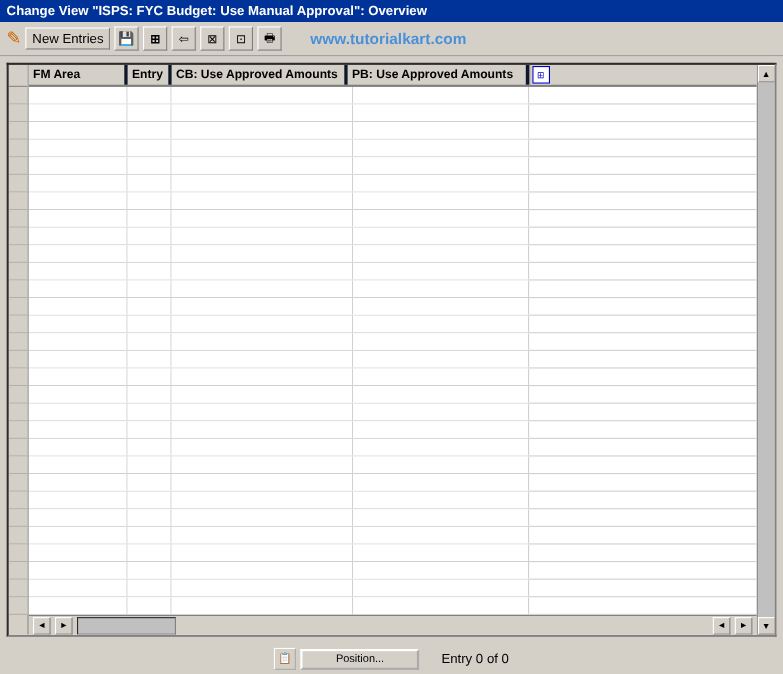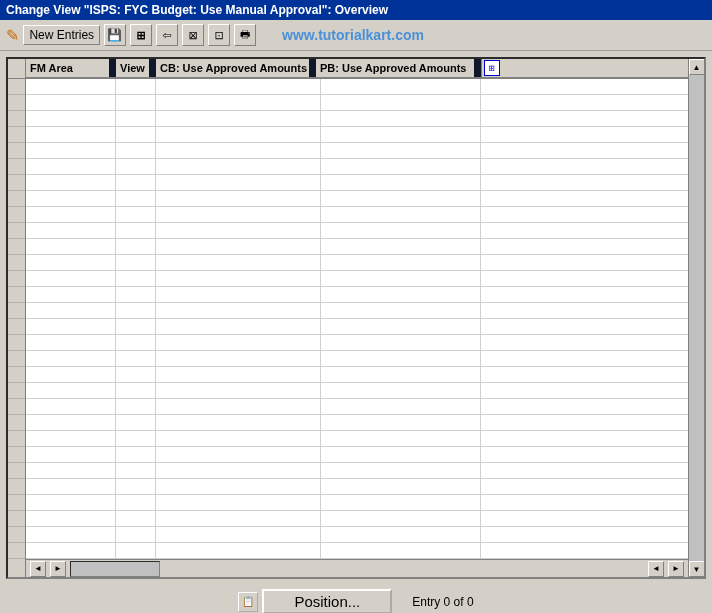--- a/index.html
+++ b/index.html
@@ -121,21 +121,21 @@
 
     .grid-header {
       display: flex;
       background: #d4d0c8;
       border-bottom: 2px solid #808080;
       height: 20px;
       flex-shrink: 0;
     }
 
     .col-header {
-      border-right: 7px solid #0f172a;
+      border-right: 3px solid #0f172a;
       padding: 2px 4px;
       font-size: 11px;
       font-weight: bold;
       white-space: nowrap;
       overflow: hidden;
       display: flex;
       align-items: center;
     }
 
     .col-fm { width: 90px; }
@@ -246,21 +246,21 @@
     }
 
     .position-btn {
       display: flex;
       align-items: center;
       gap: 4px;
       background: #d4d0c8;
       border: 2px outset #ffffff;
       padding: 2px 30px;
       cursor: pointer;
-      font-size: 15px;
+      font-size: 10px;
     }
 
     .entry-info {
       font-size: 12px;
     }
 
     .table-icon {
       width: 16px;
       height: 16px;
       border: 1px solid #0000cc;
@@ -347,21 +347,21 @@
         <div class="row-header-cell"></div>
         <div class="row-header-cell"></div>
         <div class="row-header-cell"></div>
         <div class="row-header-cell"></div>
       </div>
 
       <div class="table-content">
 
         <div class="grid-header">
           <div class="col-header col-fm">FM Area</div>
-          <div class="col-header col-year">View</div>
+          <div class="col-header col-year">Entry</div>
           <div class="col-header col-cb">CB: Use Approved Amounts</div>
           <div class="col-header col-pb">PB: Use Approved Amounts</div>
           <div class="col-header-icon">
             <div class="table-icon">⊞</div>
           </div>
         </div>
 
         <div class="grid-body">
           <div class="grid-row">
               <div class="grid-cell cell-fm"></div>

